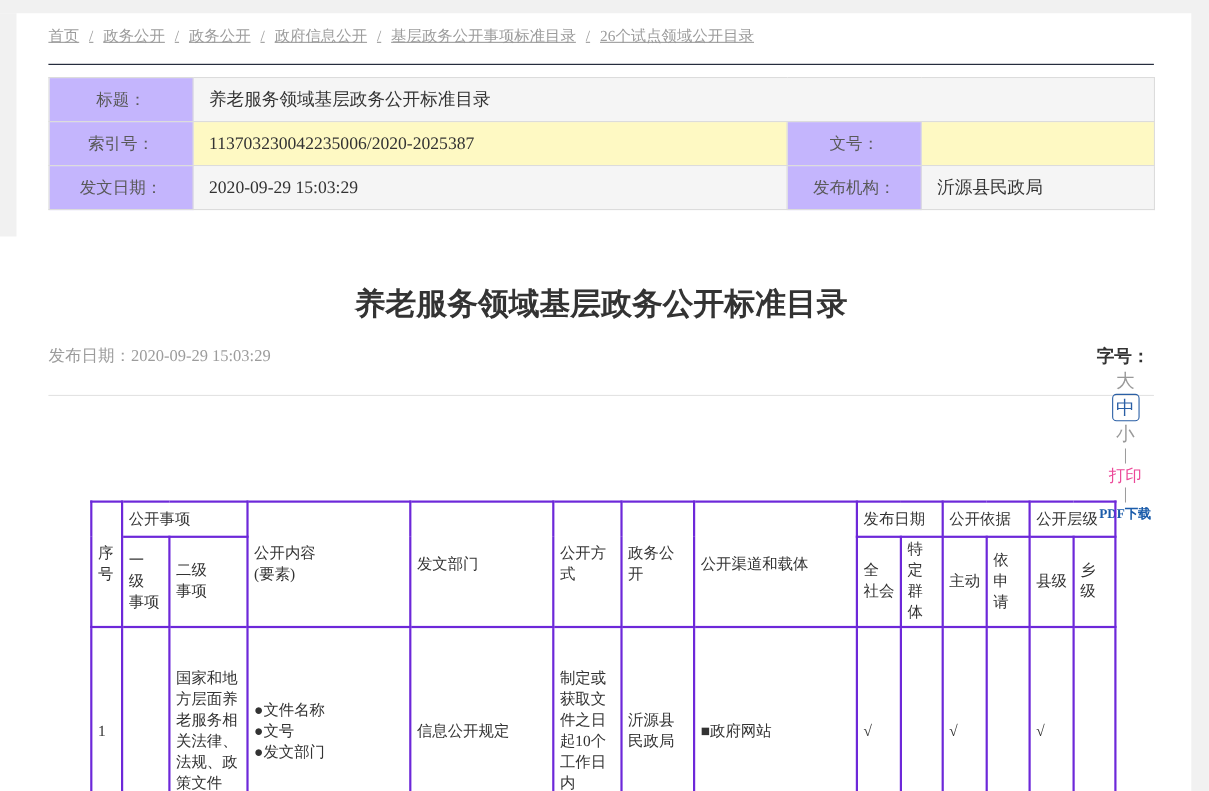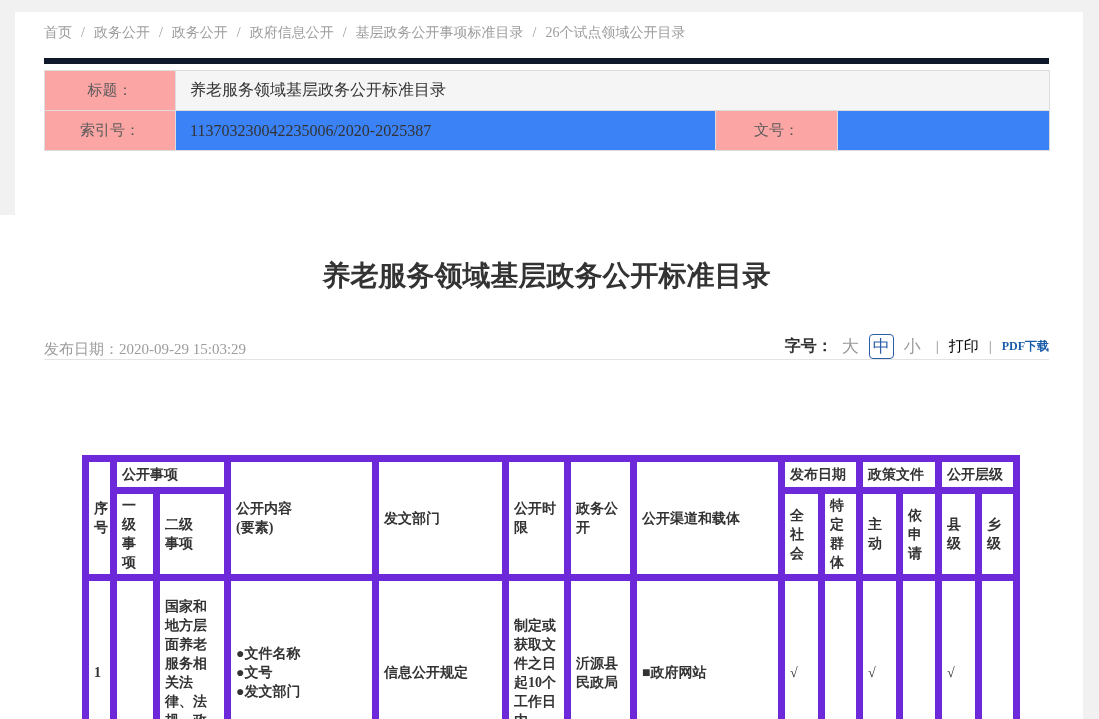--- a/index.html
+++ b/index.html
@@ -9,58 +9,58 @@
 
   
   .strip { position:absolute; background:#f1f1f1; }
   .strip-top   { left:0; top:0; width:1099px; height:12px; }
   .strip-left  { left:0; top:12px; width:15px; height:203px; }
   .strip-right { left:1083px; top:0; width:16px; height:719px; }
 
   
   .breadcrumb { position:absolute; left:44px; top:24px; width:1005px;
                 font-size:14px; color:#9c9c9c; padding-bottom:16px;
-                border-bottom:6px solid #0f172a; }
+                border-bottom:1px solid #0f172a;text-decoration:underline; }
   .breadcrumb a { color:#9c9c9c; text-decoration:none; cursor:pointer; }
   .breadcrumb .sep { color:#9c9c9c; margin:0 9px; }
 
   
   .meta { position:absolute; left:44px; top:70px; width:1005px;
           border-collapse:collapse; table-layout:fixed; }
   .meta td { border:1px solid #dcdcdc; height:40px; font-size:15px;
              vertical-align:middle; }
-  .meta td.label { background:#fca5a5; text-align:center; color:#595959; }
-  .meta td.value { padding-left:14px; color:#333; font-size:16px; background:#3b82f6; }
+  .meta td.label { background:#c4b5fd; text-align:center; color:#595959; }
+  .meta td.value { padding-left:14px; color:#333; font-size:16px; background:#fef9c3; }
   .meta td.value.shade { background:#f5f5f5; }
 
   
   .title { position:absolute; left:44px; top:258px; width:1005px;
            text-align:center; font-family:"Liberation Sans", sans-serif;
            font-size:28px; font-weight:bold; color:#333; line-height:36px; }
 
   
   .infobar { position:absolute; left:44px; top:314px; width:1005px; height:46px;
              border-bottom:1px solid #e3e3e3; display:flex;
-             justify-content:space-between; align-items:flex-end; }
+             justify-content:space-between; align-items:flex-start; }
   .pubdate { font-size:15px; color:#9c9c9c; }
-  .controls { display:flex; align-items:center; font-size:15px; color:#666; }
+  .controls { display:flex; align-items:center; font-size:15px; color:#666;flex-direction:column; }
   .fs-label { color:#333; font-weight:bold; font-size:16px; margin-right:4px; }
   .fs-opt { color:#999; font-size:17px; margin:0 5px; text-decoration:none; cursor:pointer; }
   .fs-opt.active { color:#2a5fa5; border:1px solid #2a5fa5; border-radius:4px;
                    padding:0 3px; }
   .ctrl-sep { color:#888; margin:0 10px; }
-  .print { color:#000000; text-decoration:none; cursor:pointer; }
+  .print { color:#ec4899; text-decoration:none; cursor:pointer; }
   .pdf { color:#1b5caa; font-weight:bold; font-size:12px; text-decoration:none; cursor:pointer; }
 
   
   .data { position:absolute; left:82px; top:455px; border-collapse:collapse;
           table-layout:fixed; width:931px; font-size:14px; }
-  .data th, .data td { border:7px solid #6d28d9; padding:2px 5px;
+  .data th, .data td { border:2px solid #6d28d9; padding:2px 5px;
                        vertical-align:middle; text-align:left;
-                       font-weight:bold; color:#333; white-space:pre-line;
+                       font-weight:normal; color:#333; white-space:pre-line;
                        line-height:19px; word-break:break-all; }
   .data thead tr.h1 th { height:32px; }
   .data thead tr.h2 th { height:68px; }
   .data tbody td { height:190px; }
 </style>
 </head>
 <body>
 
 <div class="page">
   <div class="strip strip-top"></div>
@@ -81,20 +81,26 @@
     <tbody>
         <tr>
       <td class="label">标题：</td>
       <td class="value shade" colspan="3">养老服务领域基层政务公开标准目录</td>
     </tr>
     <tr>
       <td class="label">索引号：</td>
       <td class="value">113703230042235006/2020-2025387</td>
       <td class="label">文号：</td>
       <td class="value"></td>
+    </tr>
+    <tr>
+      <td class="label">发文日期：</td>
+      <td class="value shade">2020-09-29 15:03:29</td>
+      <td class="label">发布机构：</td>
+      <td class="value shade">沂源县民政局</td>
     </tr>
   </tbody>
     </table>
 
   <h1 class="title">养老服务领域基层政务公开标准目录</h1>
 
   <div class="infobar">
     <div class="pubdate">
       <span>发布日期：</span><span>2020-09-29 15:03:29</span>
     </div>
@@ -127,25 +133,25 @@
       <col style="width:40px">
         <col style="width:38px">
     </colgroup>
     <thead>
       <tr class="h1">
         <th rowspan="2">序号</th>
         <th colspan="2">公开事项</th>
         <th rowspan="2">公开内容
 (要素)</th>
         <th rowspan="2">发文部门</th>
-        <th rowspan="2">公开时限</th>
+        <th rowspan="2">公开方式</th>
         <th rowspan="2">政务公开</th>
         <th rowspan="2">公开渠道和载体</th>
         <th colspan="2">发布日期</th>
-        <th colspan="2">政策文件</th>
+        <th colspan="2">公开依据</th>
         <th colspan="2">公开层级</th>
       </tr>
       <tr class="h2">
         <th>一
 级
 事项</th>
         <th>二级
 事项</th>
         <th>全
 社会</th>

